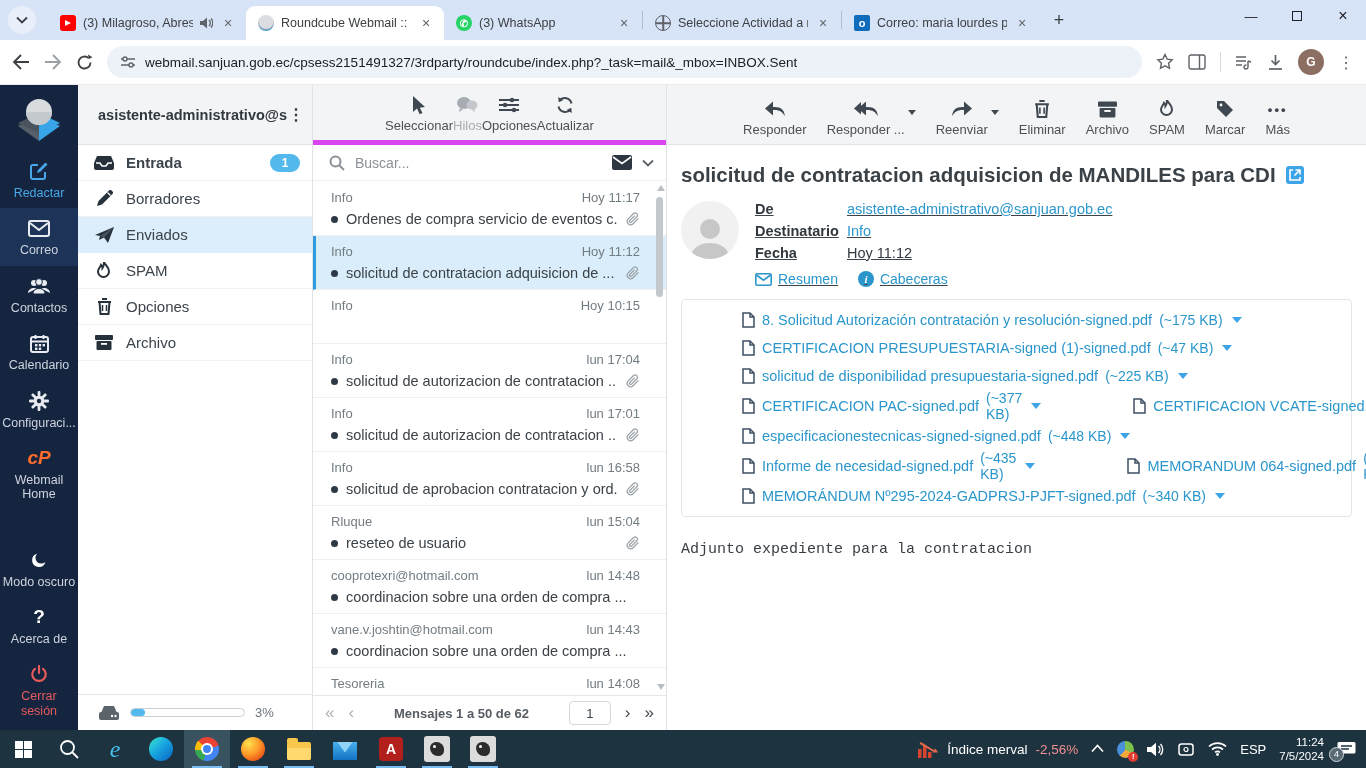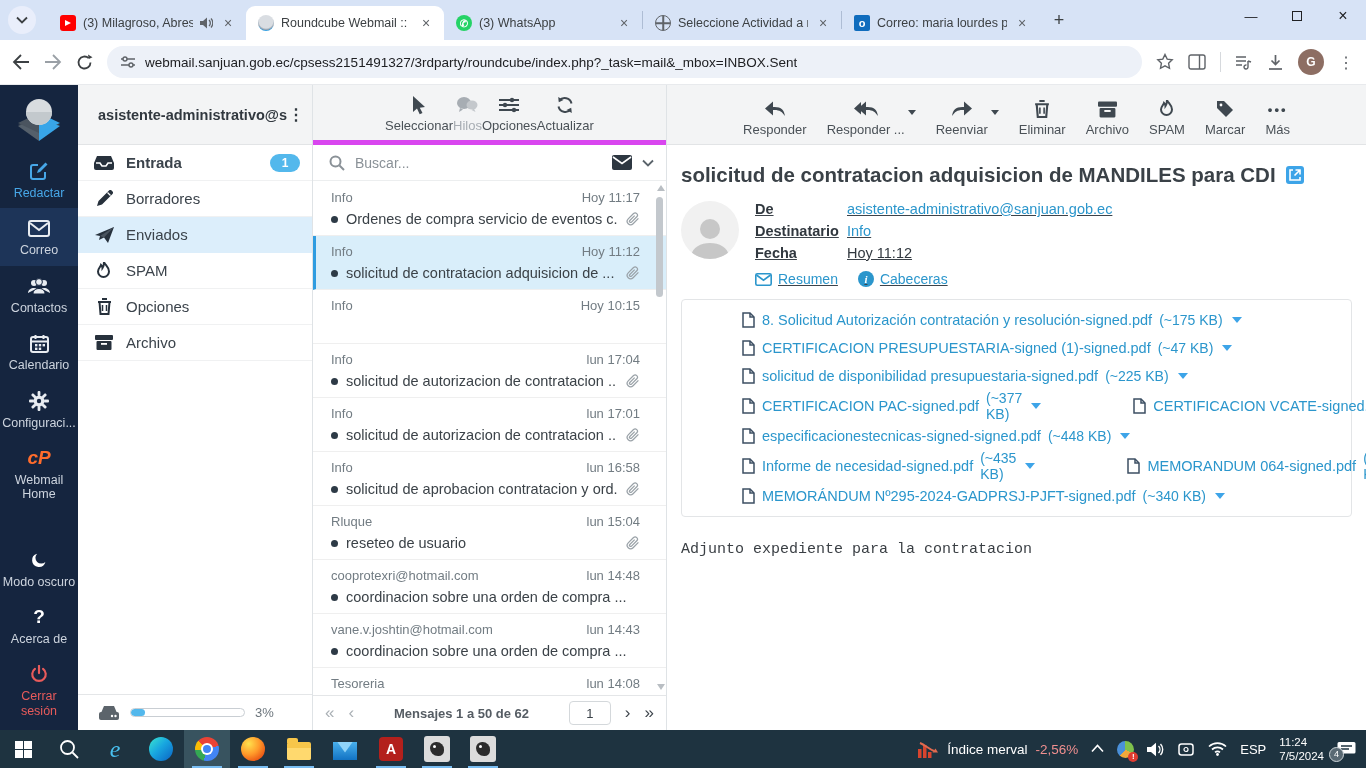--- a/index.html
+++ b/index.html
@@ -146,21 +146,21 @@
   .app-ico .blob { width:14px; height:14px; background:#2c2c2c; border-radius:45% 55% 40% 60%; position:relative; }
   .app-ico .blob:before { content:""; position:absolute; top:3px; left:3px; width:3px; height:3px; background:#fff; border-radius:50%; }
   .tb-right { margin-left:auto; display:flex; align-items:center; gap:13px; padding-right:10px; }
   .ticker { display:flex; align-items:center; gap:8px; }
   .ticker-label { font-size:13.5px; }
   .ticker-value { color:#f08f8f; font-size:13.5px; }
   .tray-chevron { font-size:13px; transform:translateY(-1px); }
   .av-ball { width:17px; height:17px; border-radius:50%; background:conic-gradient(#7ec14c 0 120deg,#f2a93b 0 220deg,#4a90d9 0 360deg); position:relative; }
   .av-ball:after { content:"!"; position:absolute; right:-4px; bottom:-4px; width:10px; height:10px; background:#e03c31; border-radius:50%; color:#fff; font-size:8px; line-height:10px; text-align:center; font-weight:bold; }
   .lang { font-size:13px; }
-  .clock { font-size:11.5px; text-align:left; line-height:1.25; }
+  .clock { font-size:11.5px; text-align:right; line-height:1.25; }
   .action-center { position:relative; }
   .ac-badge { position:absolute; left:-8px; bottom:-4px; width:15px; height:15px; border-radius:50%; background:#5a6a74; border:1px solid #cfd6da; color:#fff; font-size:9px; display:flex; align-items:center; justify-content:center; }
 </style>
 </head>
 <body>
 
 <div class="screen">
 
   <div class="tabstrip">
     <div class="tabsearch">

